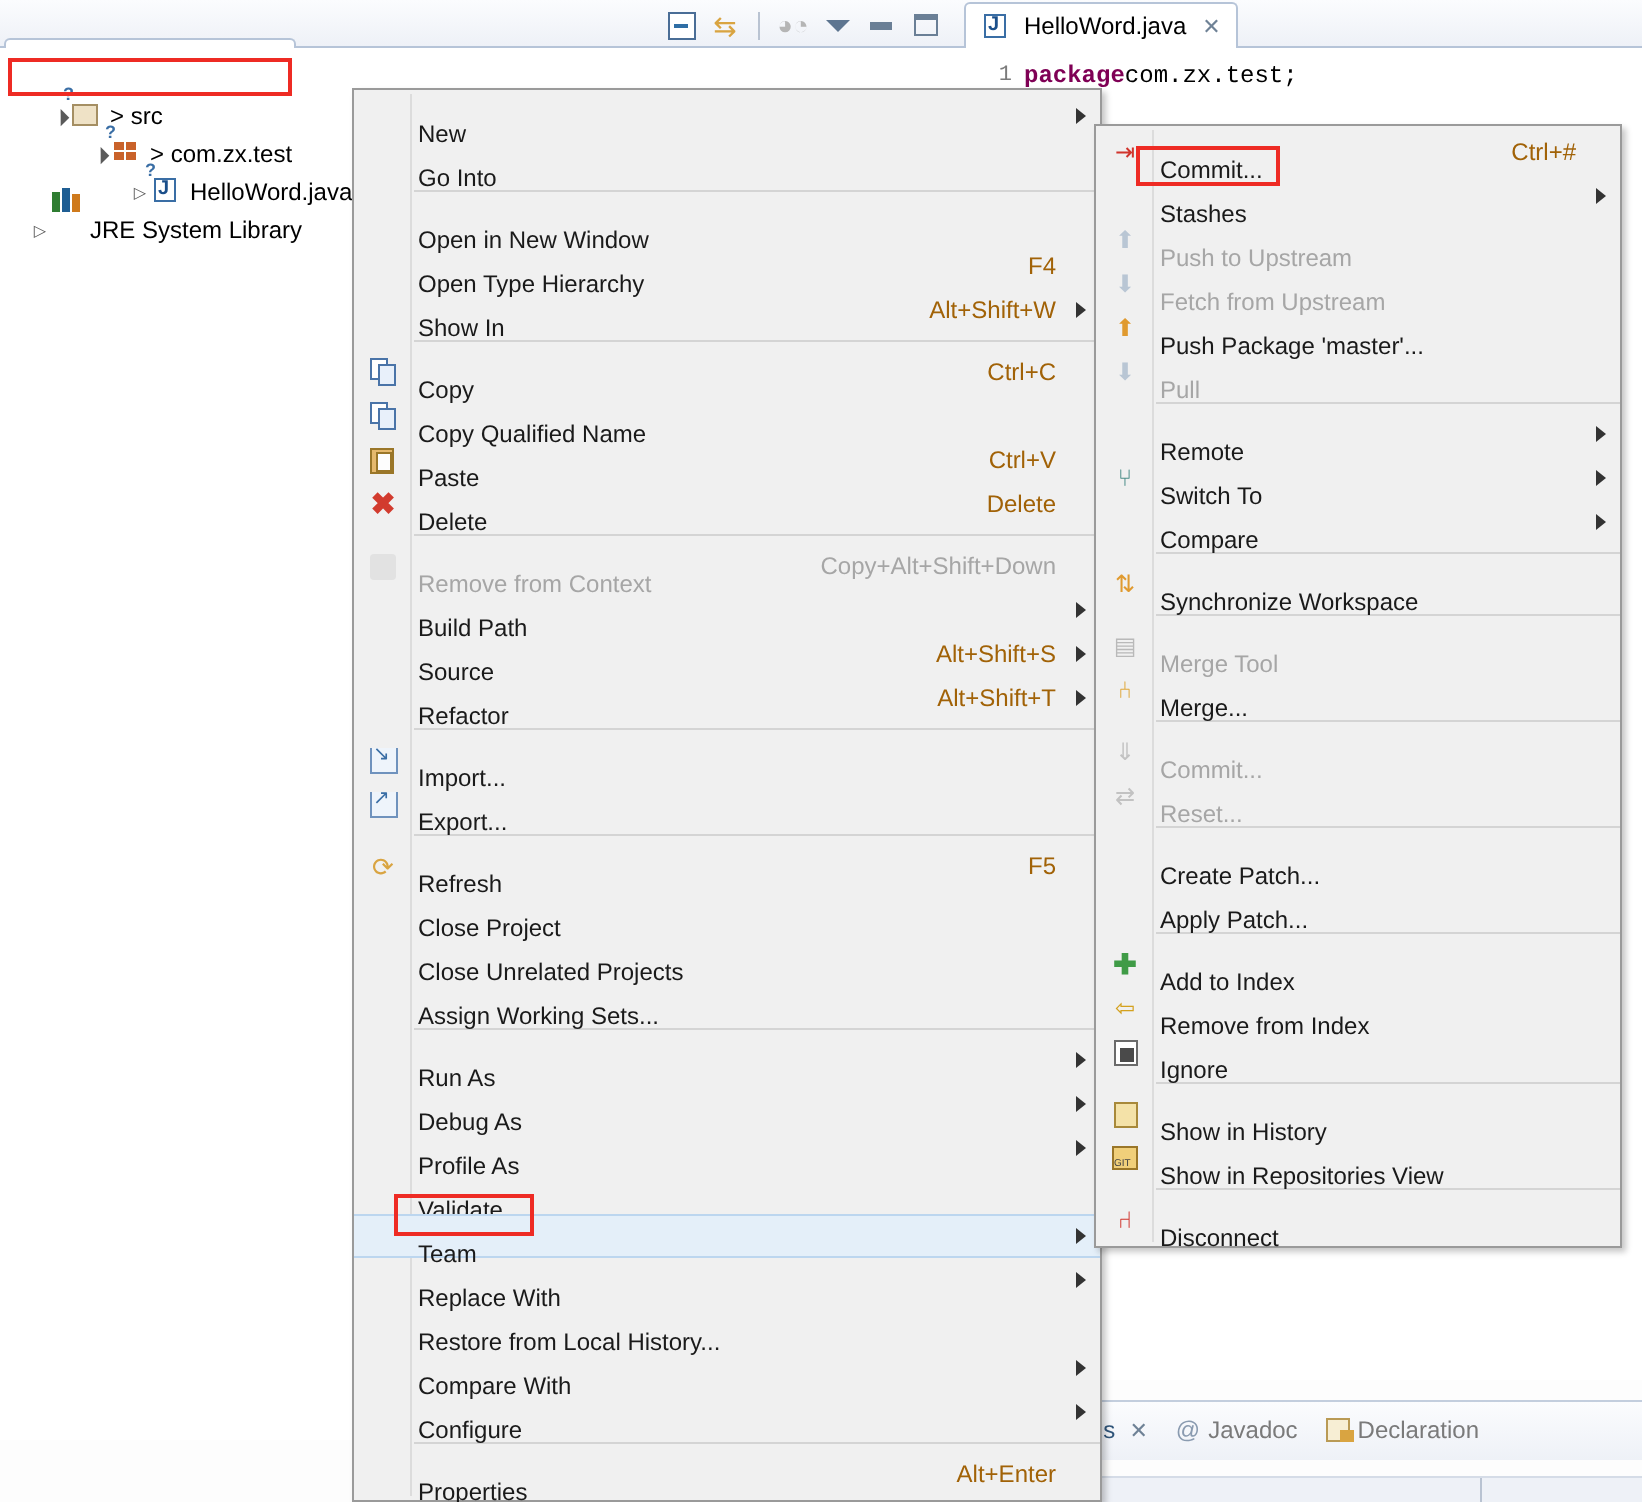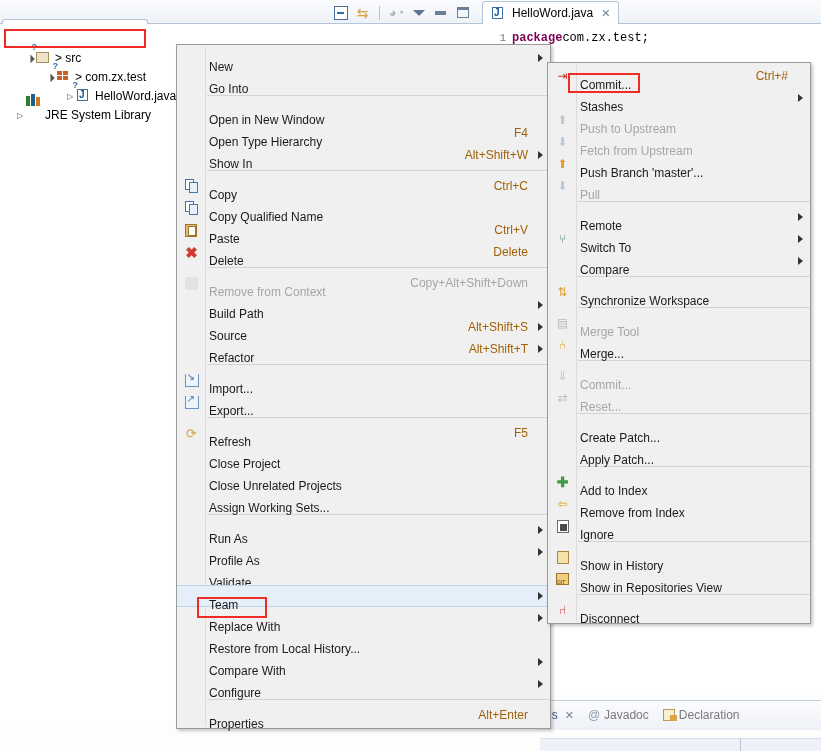--- a/index.html
+++ b/index.html
@@ -409,20 +409,24 @@
     <div class="mi">
       <span class="label">Assign Working Sets...</span>
     </div>
     <div class="msep"></div>
 
     <div class="mi">
       <span class="label">Run As</span>
       <span class="arrow-r"></span>
     </div>
     <div class="mi">
+      <span class="label">Debug As</span>
+      <span class="arrow-r"></span>
+    </div>
+    <div class="mi">
       <span class="label">Profile As</span>
       <span class="arrow-r"></span>
     </div>
     <div class="mi">
       <span class="label">Validate</span>
     </div>
     <div class="mi hl">
       <span class="label">Team</span>
       <span class="arrow-r"></span>
     </div>
@@ -473,21 +477,21 @@
     <div class="mi disabled">
       <span class="mico">
           <span class="g-up">⬇</span>
         </span>
       <span class="label">Fetch from Upstream</span>
     </div>
     <div class="mi">
       <span class="mico">
           <span class="g-push">⬆</span>
         </span>
-      <span class="label">Push Branch 'master'...</span>
+      <span class="label">Push Package 'master'...</span>
     </div>
     <div class="mi disabled">
       <span class="mico">
           <span class="g-up">⬇</span>
         </span>
       <span class="label">Pull</span>
     </div>
     <div class="msep"></div>
 
     <div class="mi">

